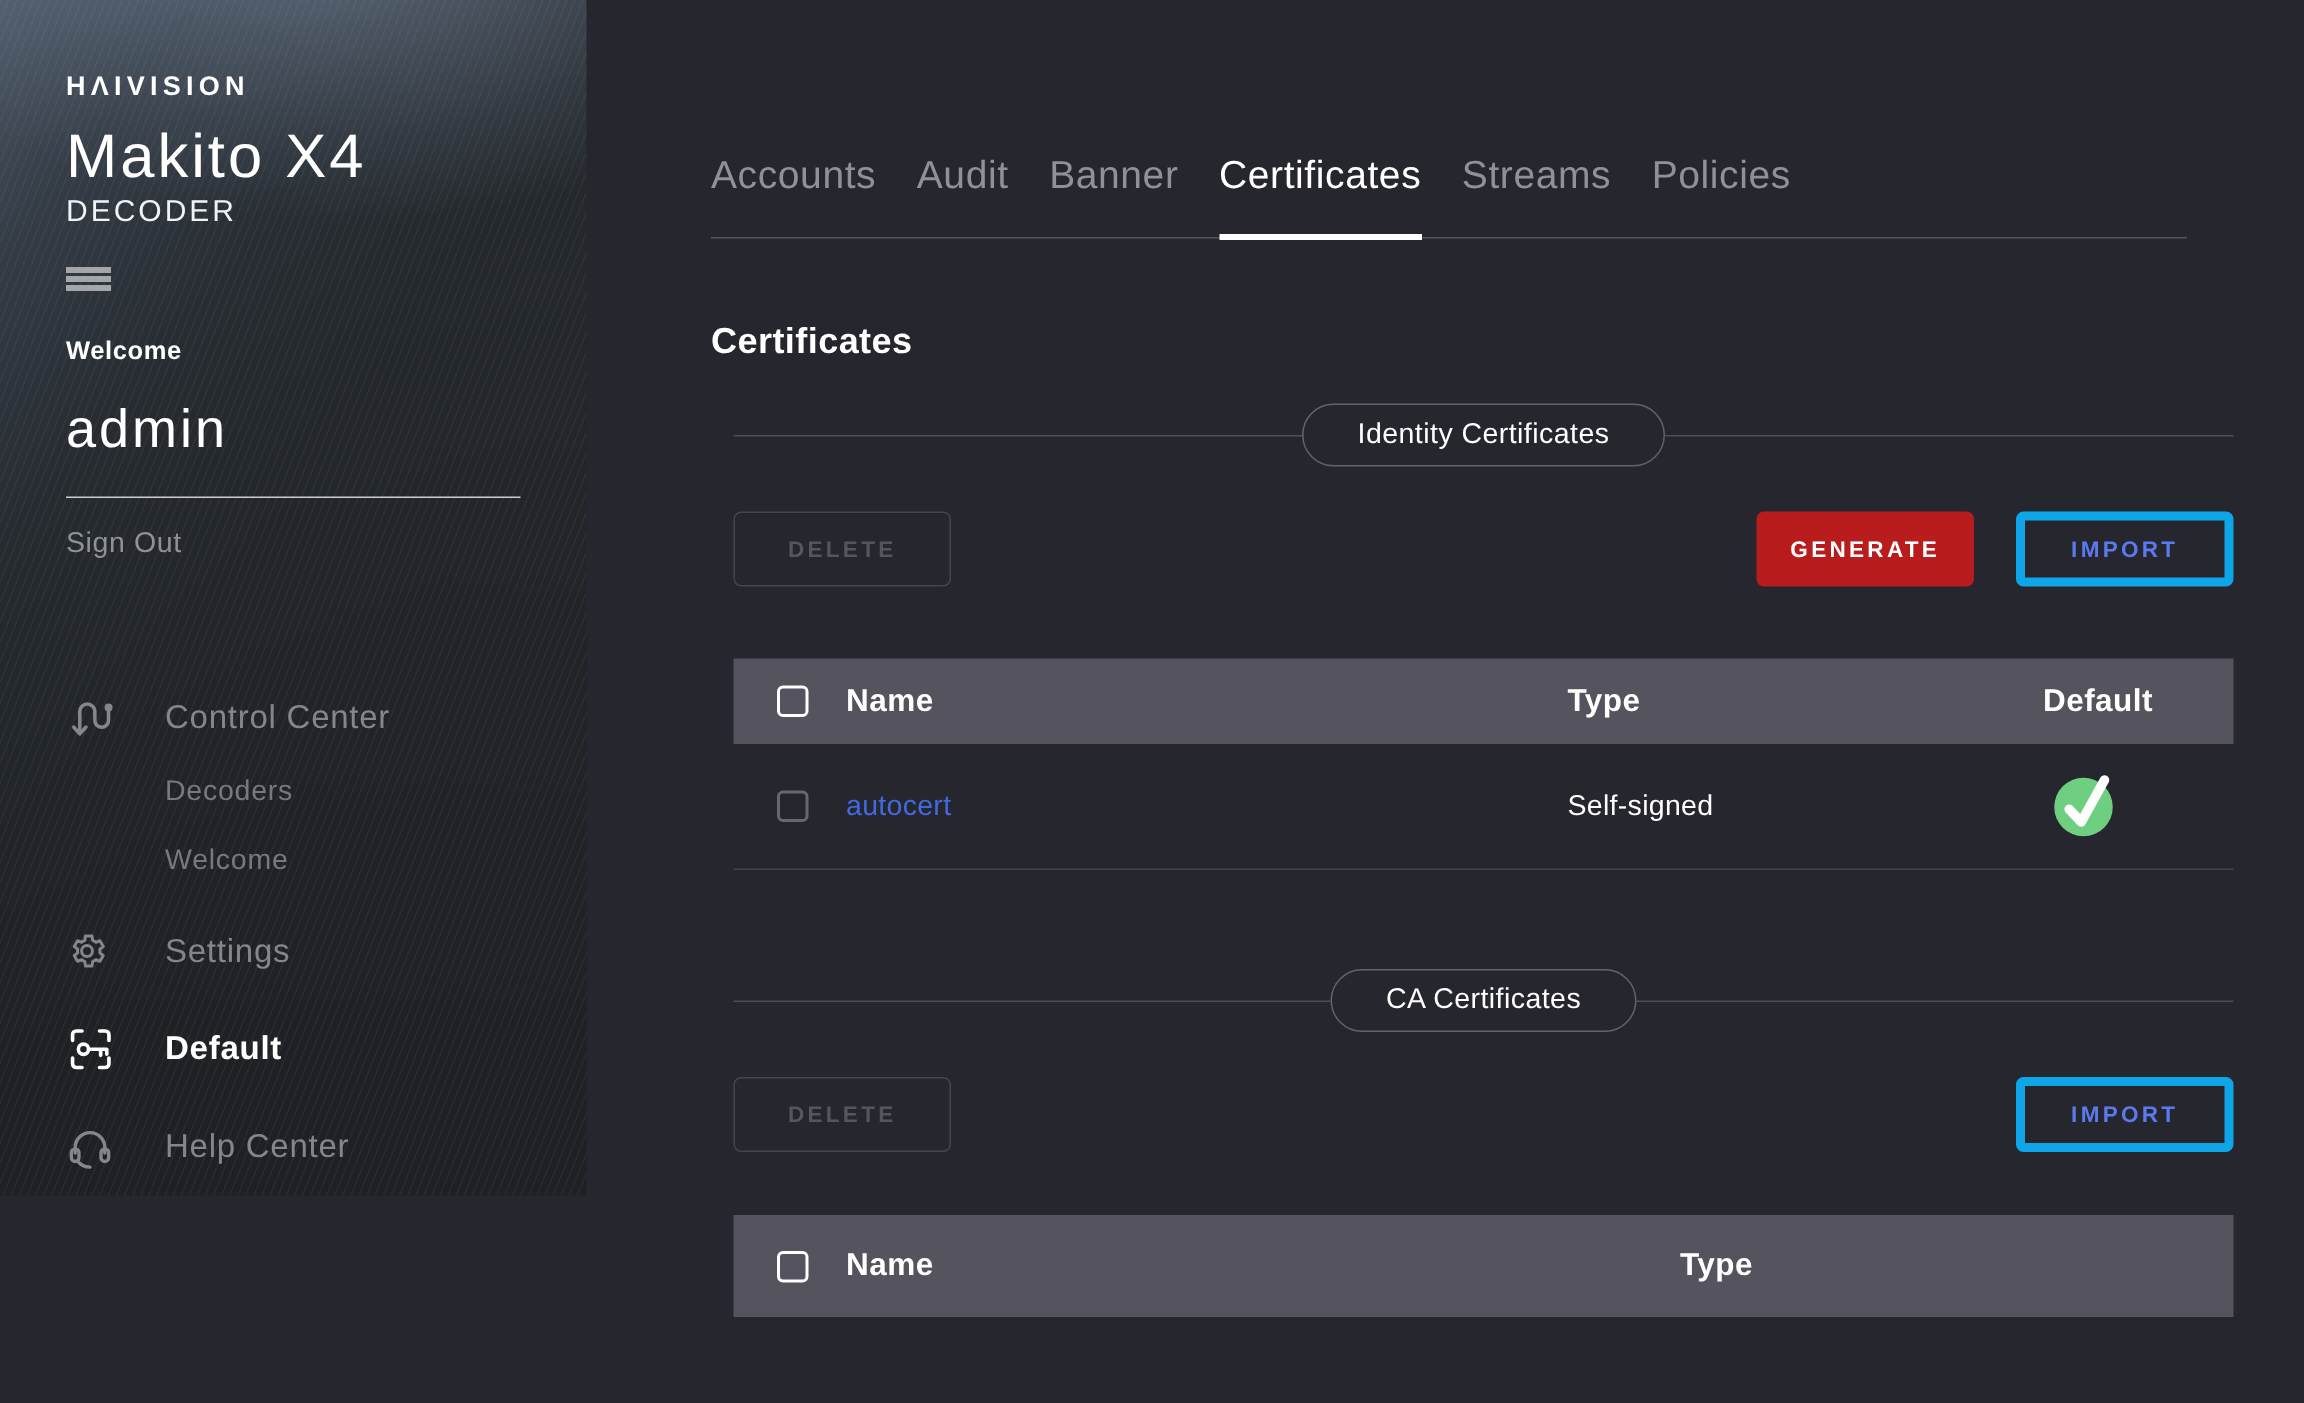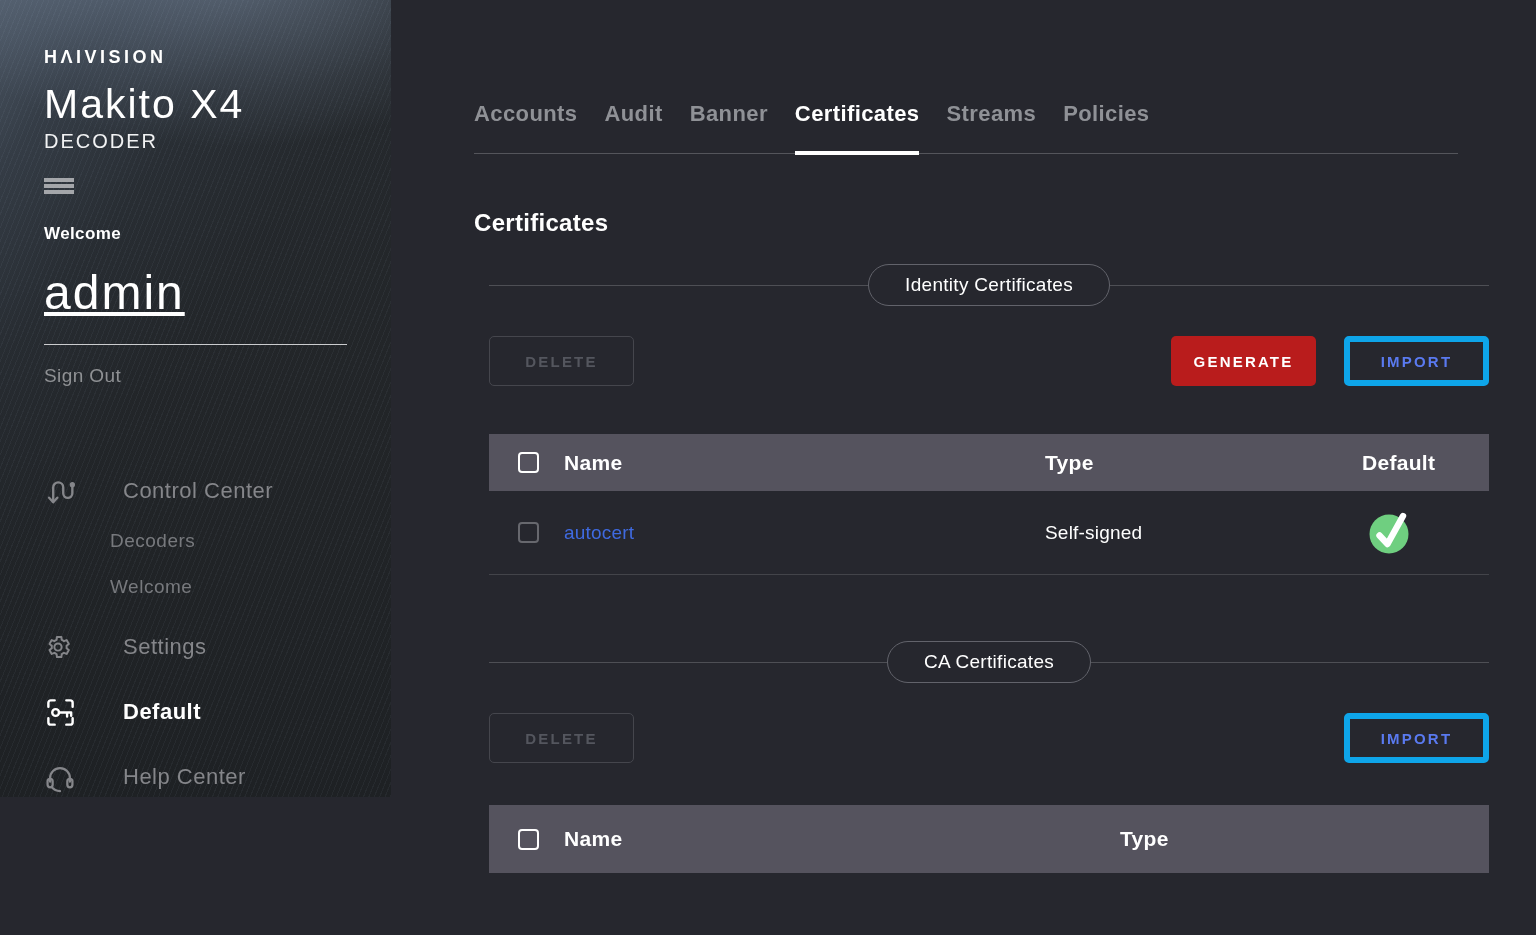--- a/index.html
+++ b/index.html
@@ -23,40 +23,40 @@
       linear-gradient(180deg, #262a2e 0%, #222528 50%, #1e2124 100%);
     position:relative;
   }
   .brand-logo { padding-top:47px; font-size:18px; font-weight:700; letter-spacing:3.5px; color:#fff; }
   .brand-product { margin-top:16px; font-size:41px; font-weight:300; letter-spacing:2px; color:#fff; line-height:1; }
   .brand-sub { margin-top:5px; font-size:20px; font-weight:400; letter-spacing:2px; color:#f1f2f3; }
   .hamburger { margin-top:25px; width:30px; cursor:pointer; }
   .hamburger .bar { width:30px; height:4px; background:#a4a6aa; margin-bottom:2px; }
   .hamburger .bar:last-child { margin-bottom:0; }
   .welcome-label { margin-top:30px; font-size:17px; font-weight:700; color:#fff; letter-spacing:0.4px; }
-  .username { margin-top:21px; font-size:48px; font-weight:300; letter-spacing:2px; color:#fff;text-decoration:underline; }
+  .username { margin-top:21px; font-size:36px; font-weight:300; letter-spacing:2px; color:#fff; }
   .user-divider { margin-top:24px; width:303px; height:1px; background:#cbccce; }
   .signout { margin-top:20px; font-size:19px; color:#8f9194; letter-spacing:0.4px; cursor:pointer; }
 
   .menu { margin-top:88px; }
-  .menu-item { display:flex; align-items:center; height:32px; margin-bottom:22px; cursor:pointer;gap:13px; }
+  .menu-item { display:flex; align-items:center; height:32px; margin-bottom:22px; cursor:pointer; }
   .menu-item .icon-cell { width:66px; display:flex; align-items:center; color:#85868a; }
   .menu-item .label { font-size:22px; color:#85868a; letter-spacing:0.5px; }
   .menu-item.sub { padding-left:66px; height:24px; }
   .menu-item.sub .label { font-size:19px; color:#77797d; }
   .menu-item.gap-md { margin-bottom:32px; }
   .menu-item.gap-lg { margin-bottom:33px; }
   .menu-item.active .icon-cell { color:#ffffff; }
   .menu-item.active .label { color:#ffffff; font-weight:700; }
 
   
   .content { flex:1; padding:0 47px 0 83px; }
 
   .tabs { display:flex; gap:27px; padding-top:101px; border-bottom:1px solid #54555b; margin-right:31px; }
-  .tab { font-size:22px; color:#8f9196; letter-spacing:0.4px; padding-bottom:26px; position:relative; cursor:pointer; white-space:nowrap;font-weight:bold; }
+  .tab { font-size:26px; color:#8f9196; letter-spacing:0.4px; padding-bottom:26px; position:relative; cursor:pointer; white-space:nowrap; }
   .tab.active { color:#ffffff; }
   .tab.active::after { content:""; position:absolute; left:0; right:0; bottom:-2px; height:4px; background:#ffffff; }
 
   .page-title { margin-top:55px; font-size:24px; font-weight:700; letter-spacing:0.3px; color:#fff; }
 
   .section { margin-left:15px; }
 
   .pill-row { display:flex; align-items:center; }
   .pill-row.identity { margin-top:27px; }
   .pill-row.ca { margin-top:66px; }

